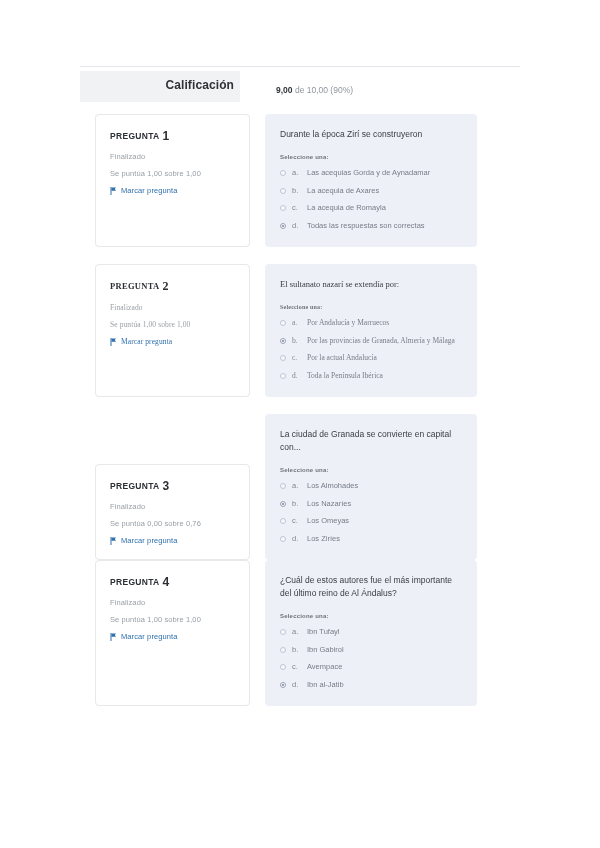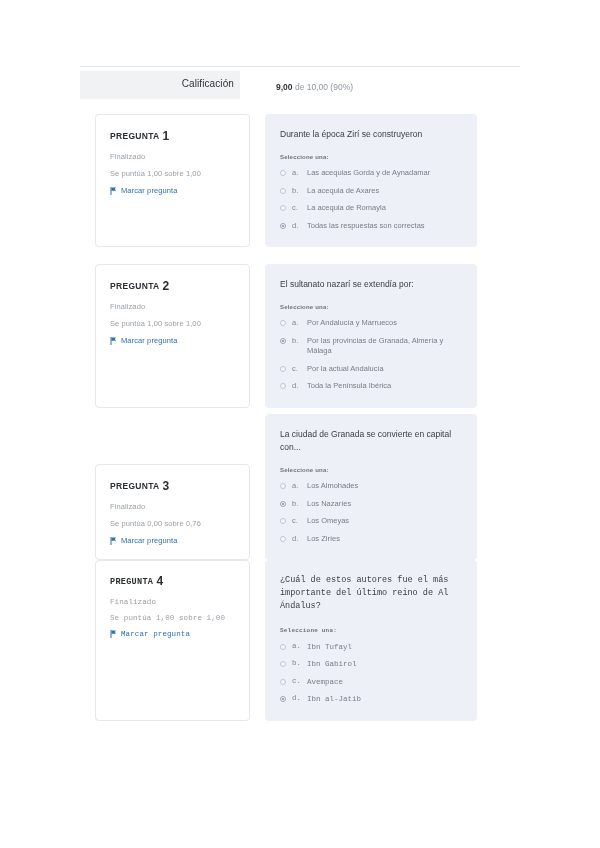--- a/index.html
+++ b/index.html
@@ -41,22 +41,22 @@
   .grade-label-cell {
     background: #f1f2f4;
     width: 160px;
     display: flex;
     align-items: center;
     justify-content: flex-end;
     padding: 7px 6px 10px 0;
     box-sizing: border-box;
   }
   .grade-label {
-    font-size: 10px;
-    font-weight: normal;
+    font-size: 12px;
+    font-weight: bold;
     color: #2f3336;
     letter-spacing: 0.1px;
   }
   .grade-value-cell {
     flex: 1;
     display: flex;
     align-items: flex-end;
     padding: 0 0 7px 8px;
     box-sizing: border-box;
   }
@@ -239,21 +239,21 @@
         <span class="opt-text">La acequia de Romayla</span>
       </div>
       <div class="opt">
         <span class="radio checked"></span>
         <span class="opt-letter">d.</span>
         <span class="opt-text">Todas las respuestas son correctas</span>
       </div>
     </div>
   </div>
 
-  <div class="qrow" style="left:95px; top:264px;">
+  <div class="qrow" style="left:95px; top:264px;font-family:Liberation Serif, serif;">
     <div class="qinfo">
       <div class="qinfo-title"><span>PREGUNTA</span><span class="qnum">2</span></div>
       <div class="qinfo-state">Finalizado</div>
       <div class="qinfo-points">Se puntúa 1,00 sobre 1,00</div>
       <div class="qflag">
         <span class="flag-icon">
             <svg width="7" height="8" viewBox="0 0 7 8">
               <path d="M1 0v8" stroke="#2f6fab" stroke-width="1" fill="none"></path>
               <path d="M1.5 0.5h4.5l-1.2 1.6 1.2 1.6H1.5z" fill="#2f6fab"></path>
             </svg>
@@ -321,21 +321,21 @@
         <span class="opt-text">Los Omeyas</span>
       </div>
       <div class="opt">
         <span class="radio"></span>
         <span class="opt-letter">d.</span>
         <span class="opt-text">Los Ziríes</span>
       </div>
     </div>
   </div>
 
-  <div class="qrow" style="left:95px; top:560px;font-family:Liberation Mono, monospace;">
+  <div class="qrow" style="left:95px; top:560px;">
     <div class="qinfo">
       <div class="qinfo-title"><span>PREGUNTA</span><span class="qnum">4</span></div>
       <div class="qinfo-state">Finalizado</div>
       <div class="qinfo-points">Se puntúa 1,00 sobre 1,00</div>
       <div class="qflag">
         <span class="flag-icon">
             <svg width="7" height="8" viewBox="0 0 7 8">
               <path d="M1 0v8" stroke="#2f6fab" stroke-width="1" fill="none"></path>
               <path d="M1.5 0.5h4.5l-1.2 1.6 1.2 1.6H1.5z" fill="#2f6fab"></path>
             </svg>

